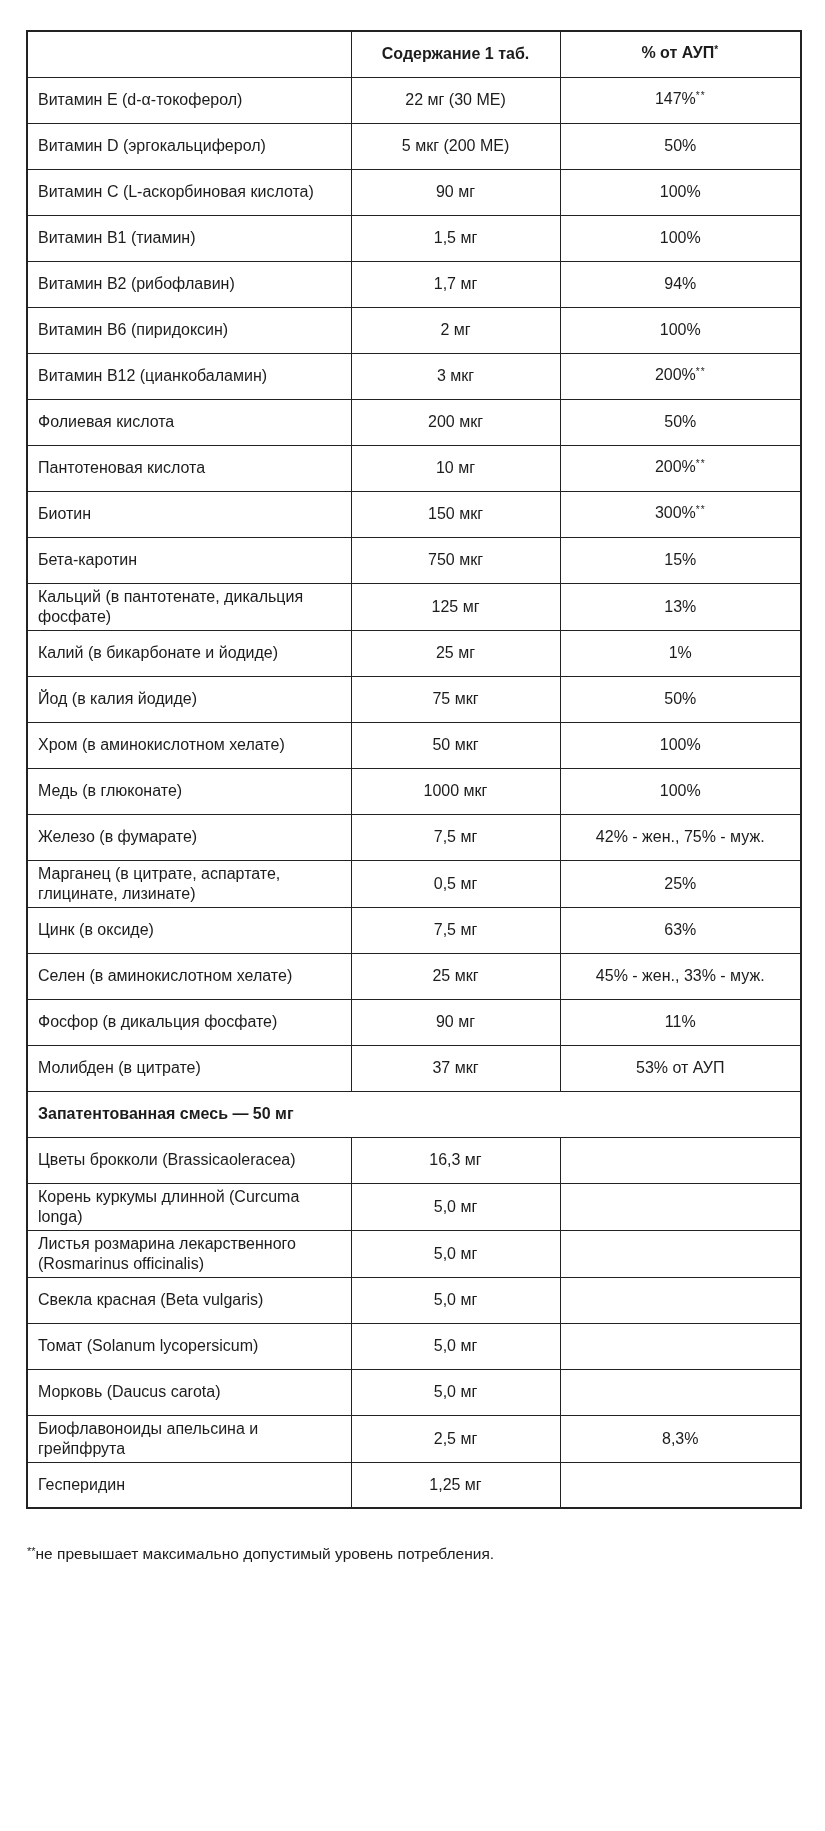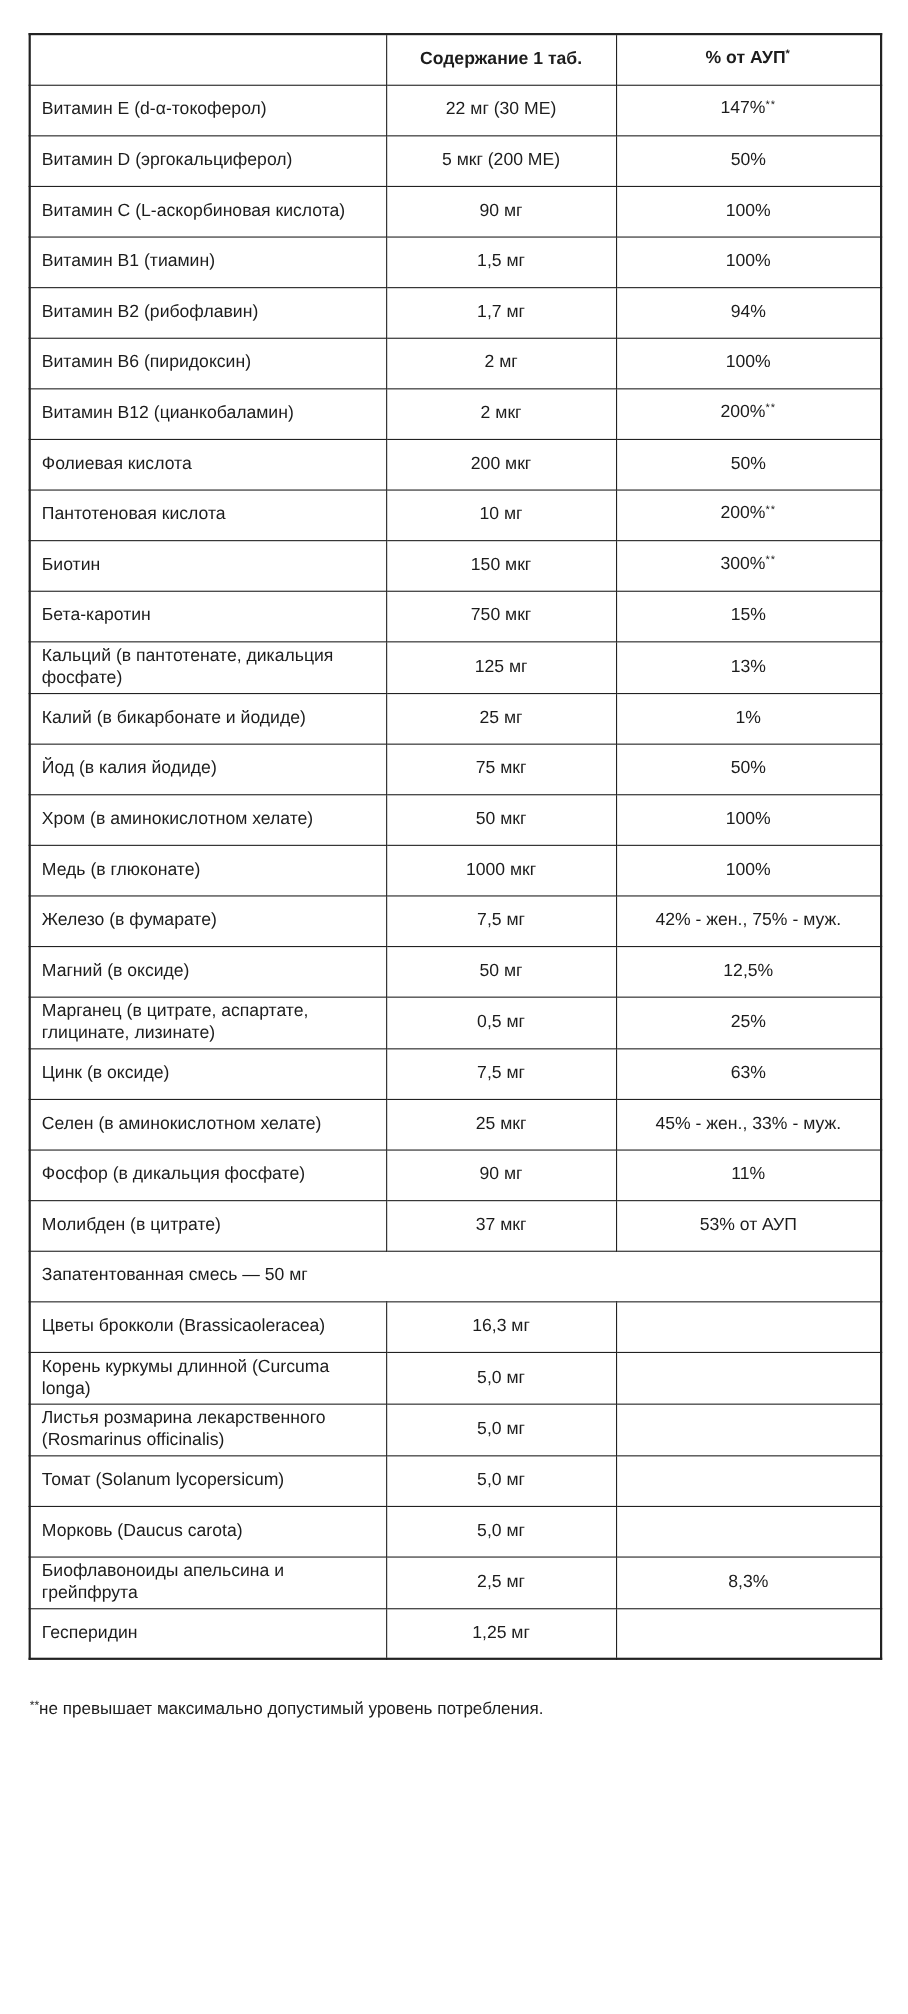--- a/index.html
+++ b/index.html
@@ -43,21 +43,21 @@
   }
   td.c-name {
     text-align: left;
     padding-left: 14px;
     padding-right: 32px;
   }
   td.c-amount, td.c-percent {
     text-align: center;
   }
   td.c-section {
-    font-weight: normal;
+    font-weight: bold;
     text-align: left;
     padding-left: 14px;
   }
   .sup {
     font-size: 10px;
     position: relative;
     top: -5px;
     letter-spacing: 1px;
   }
   .footnotes {
@@ -120,21 +120,21 @@
           <td class="c-amount">1,7 мг</td>
           <td class="c-percent">94%</td>
         </tr>
         <tr>
           <td class="c-name">Витамин B6 (пиридоксин)</td>
           <td class="c-amount">2 мг</td>
           <td class="c-percent">100%</td>
         </tr>
         <tr>
           <td class="c-name">Витамин B12 (цианкобаламин)</td>
-          <td class="c-amount">2 мкг</td>
+          <td class="c-amount">3 мкг</td>
           <td class="c-percent">200%<span class="sup">**</span></td>
         </tr>
         <tr>
           <td class="c-name">Фолиевая кислота</td>
           <td class="c-amount">200 мкг</td>
           <td class="c-percent">50%</td>
         </tr>
         <tr>
           <td class="c-name">Пантотеновая кислота</td>
           <td class="c-amount">10 мг</td>
@@ -174,25 +174,20 @@
           <td class="c-name">Медь (в глюконате)</td>
           <td class="c-amount">1000 мкг</td>
           <td class="c-percent">100%</td>
         </tr>
         <tr>
           <td class="c-name">Железо (в фумарате)</td>
           <td class="c-amount">7,5 мг</td>
           <td class="c-percent">42% - жен., 75% - муж.</td>
         </tr>
         <tr>
-          <td class="c-name">Магний (в оксиде)</td>
-          <td class="c-amount">50 мг</td>
-          <td class="c-percent">12,5%</td>
-        </tr>
-        <tr>
           <td class="c-name">Марганец (в цитрате, аспартате, глицинате, лизинате)</td>
           <td class="c-amount">0,5 мг</td>
           <td class="c-percent">25%</td>
         </tr>
         <tr>
           <td class="c-name">Цинк (в оксиде)</td>
           <td class="c-amount">7,5 мг</td>
           <td class="c-percent">63%</td>
         </tr>
         <tr>
@@ -222,20 +217,25 @@
           <td class="c-name">Корень куркумы длинной (Curcuma longa)</td>
           <td class="c-amount">5,0 мг</td>
           <td class="c-percent"></td>
         </tr>
         <tr>
           <td class="c-name">Листья розмарина лекарственного (Rosmarinus officinalis)</td>
           <td class="c-amount">5,0 мг</td>
           <td class="c-percent"></td>
         </tr>
         <tr>
+          <td class="c-name">Свекла красная (Beta vulgaris)</td>
+          <td class="c-amount">5,0 мг</td>
+          <td class="c-percent"></td>
+        </tr>
+        <tr>
           <td class="c-name">Томат (Solanum lycopersicum)</td>
           <td class="c-amount">5,0 мг</td>
           <td class="c-percent"></td>
         </tr>
         <tr>
           <td class="c-name">Морковь (Daucus carota)</td>
           <td class="c-amount">5,0 мг</td>
           <td class="c-percent"></td>
         </tr>
         <tr>

